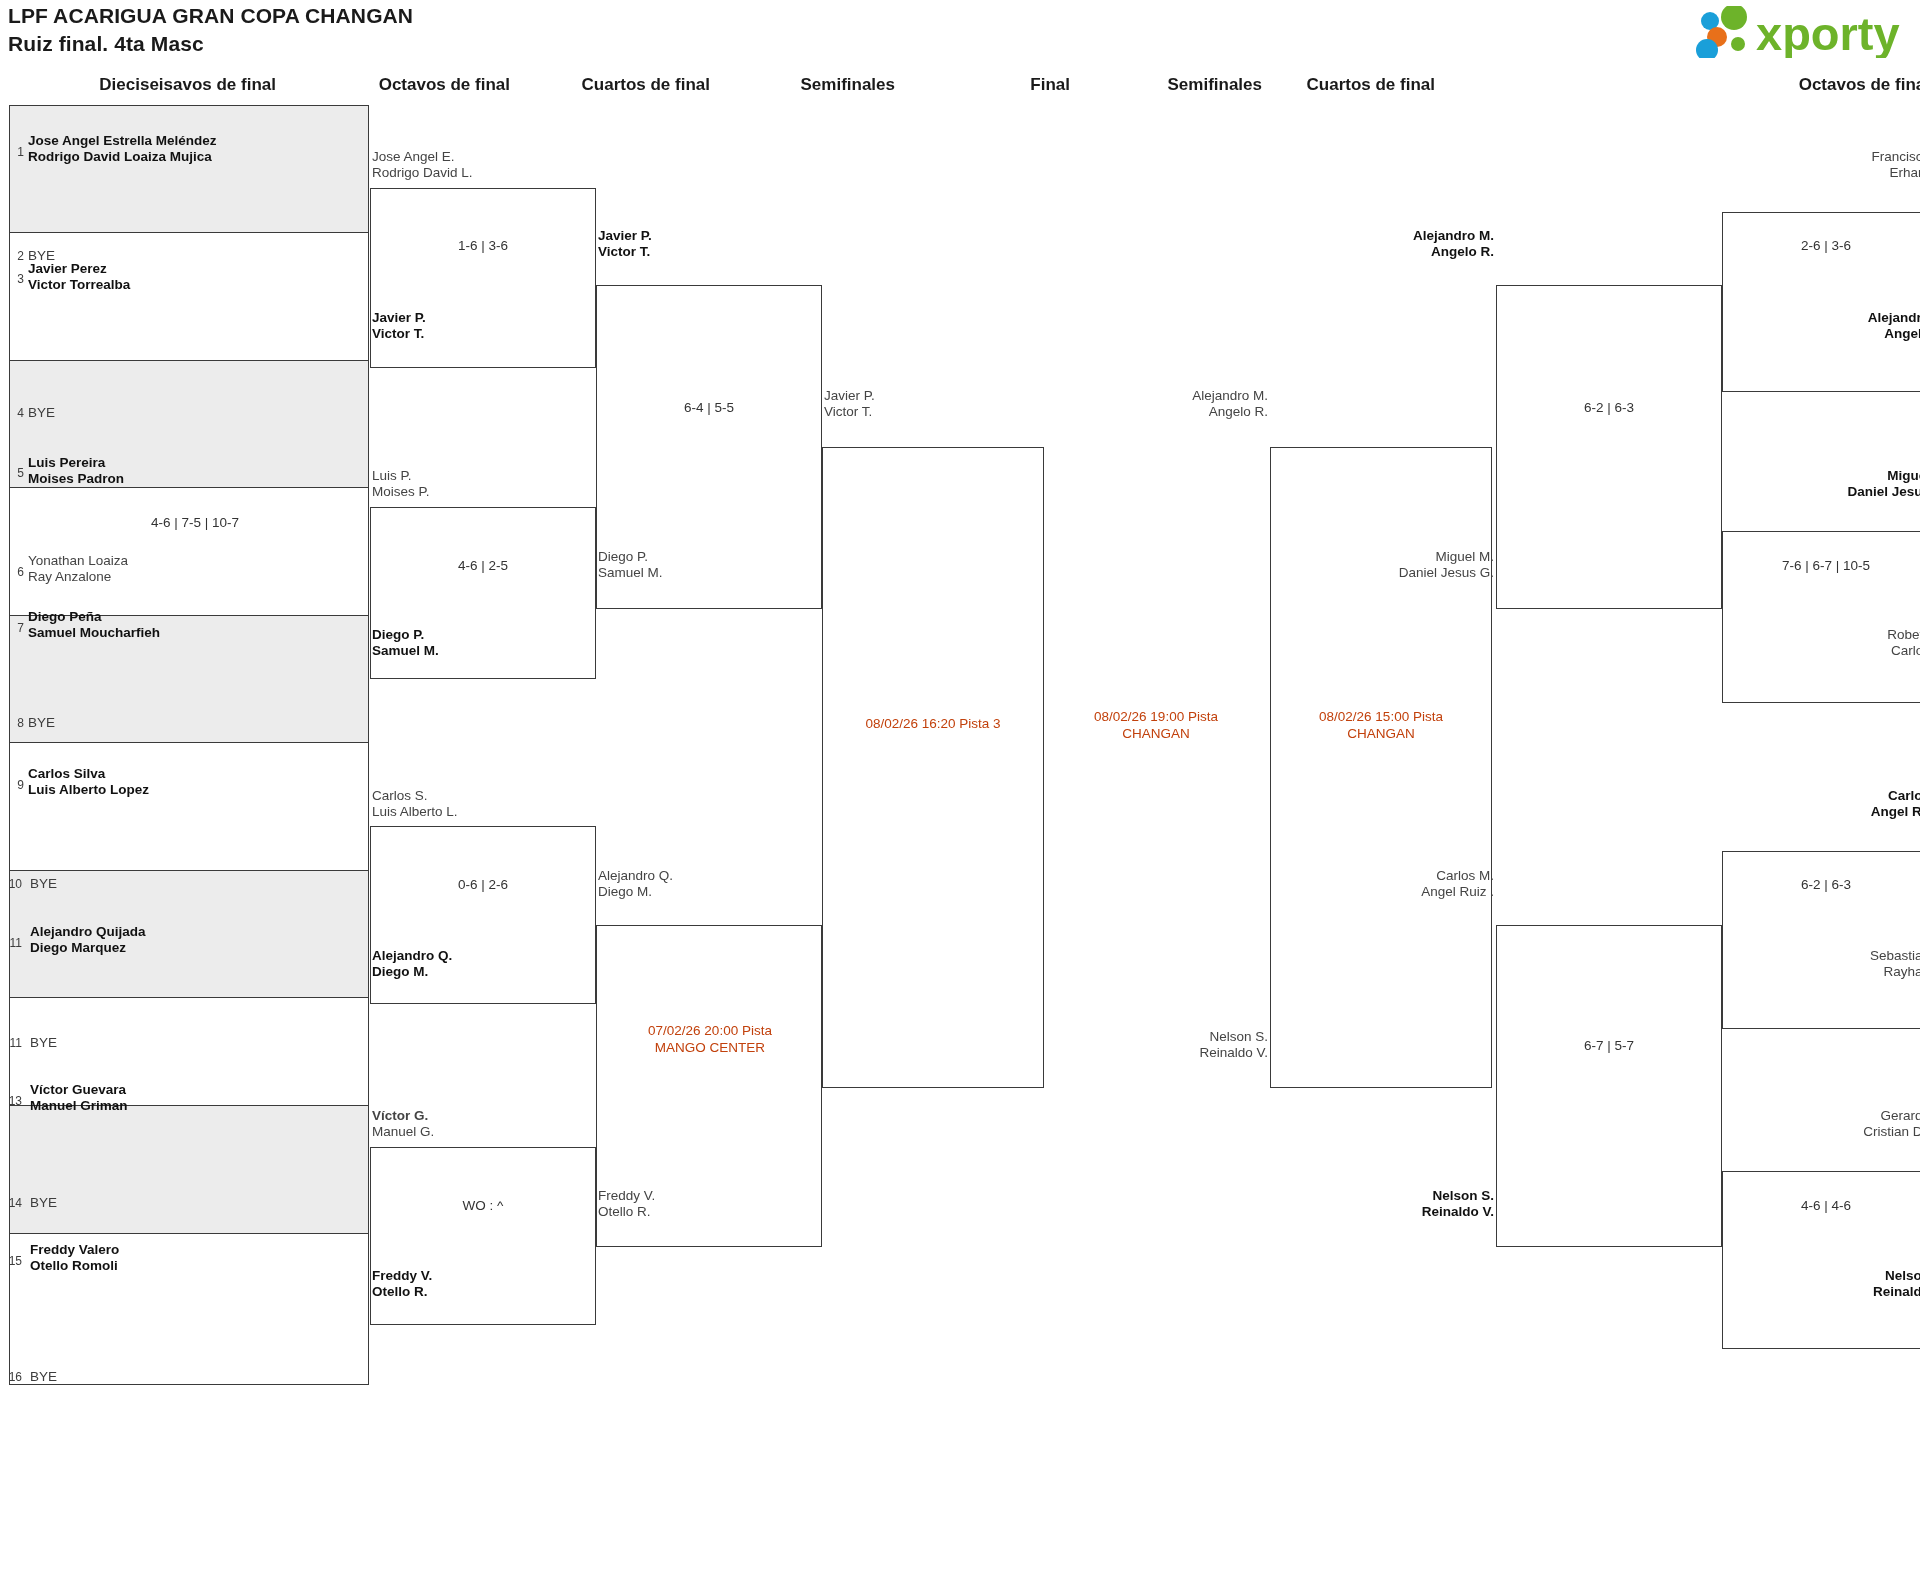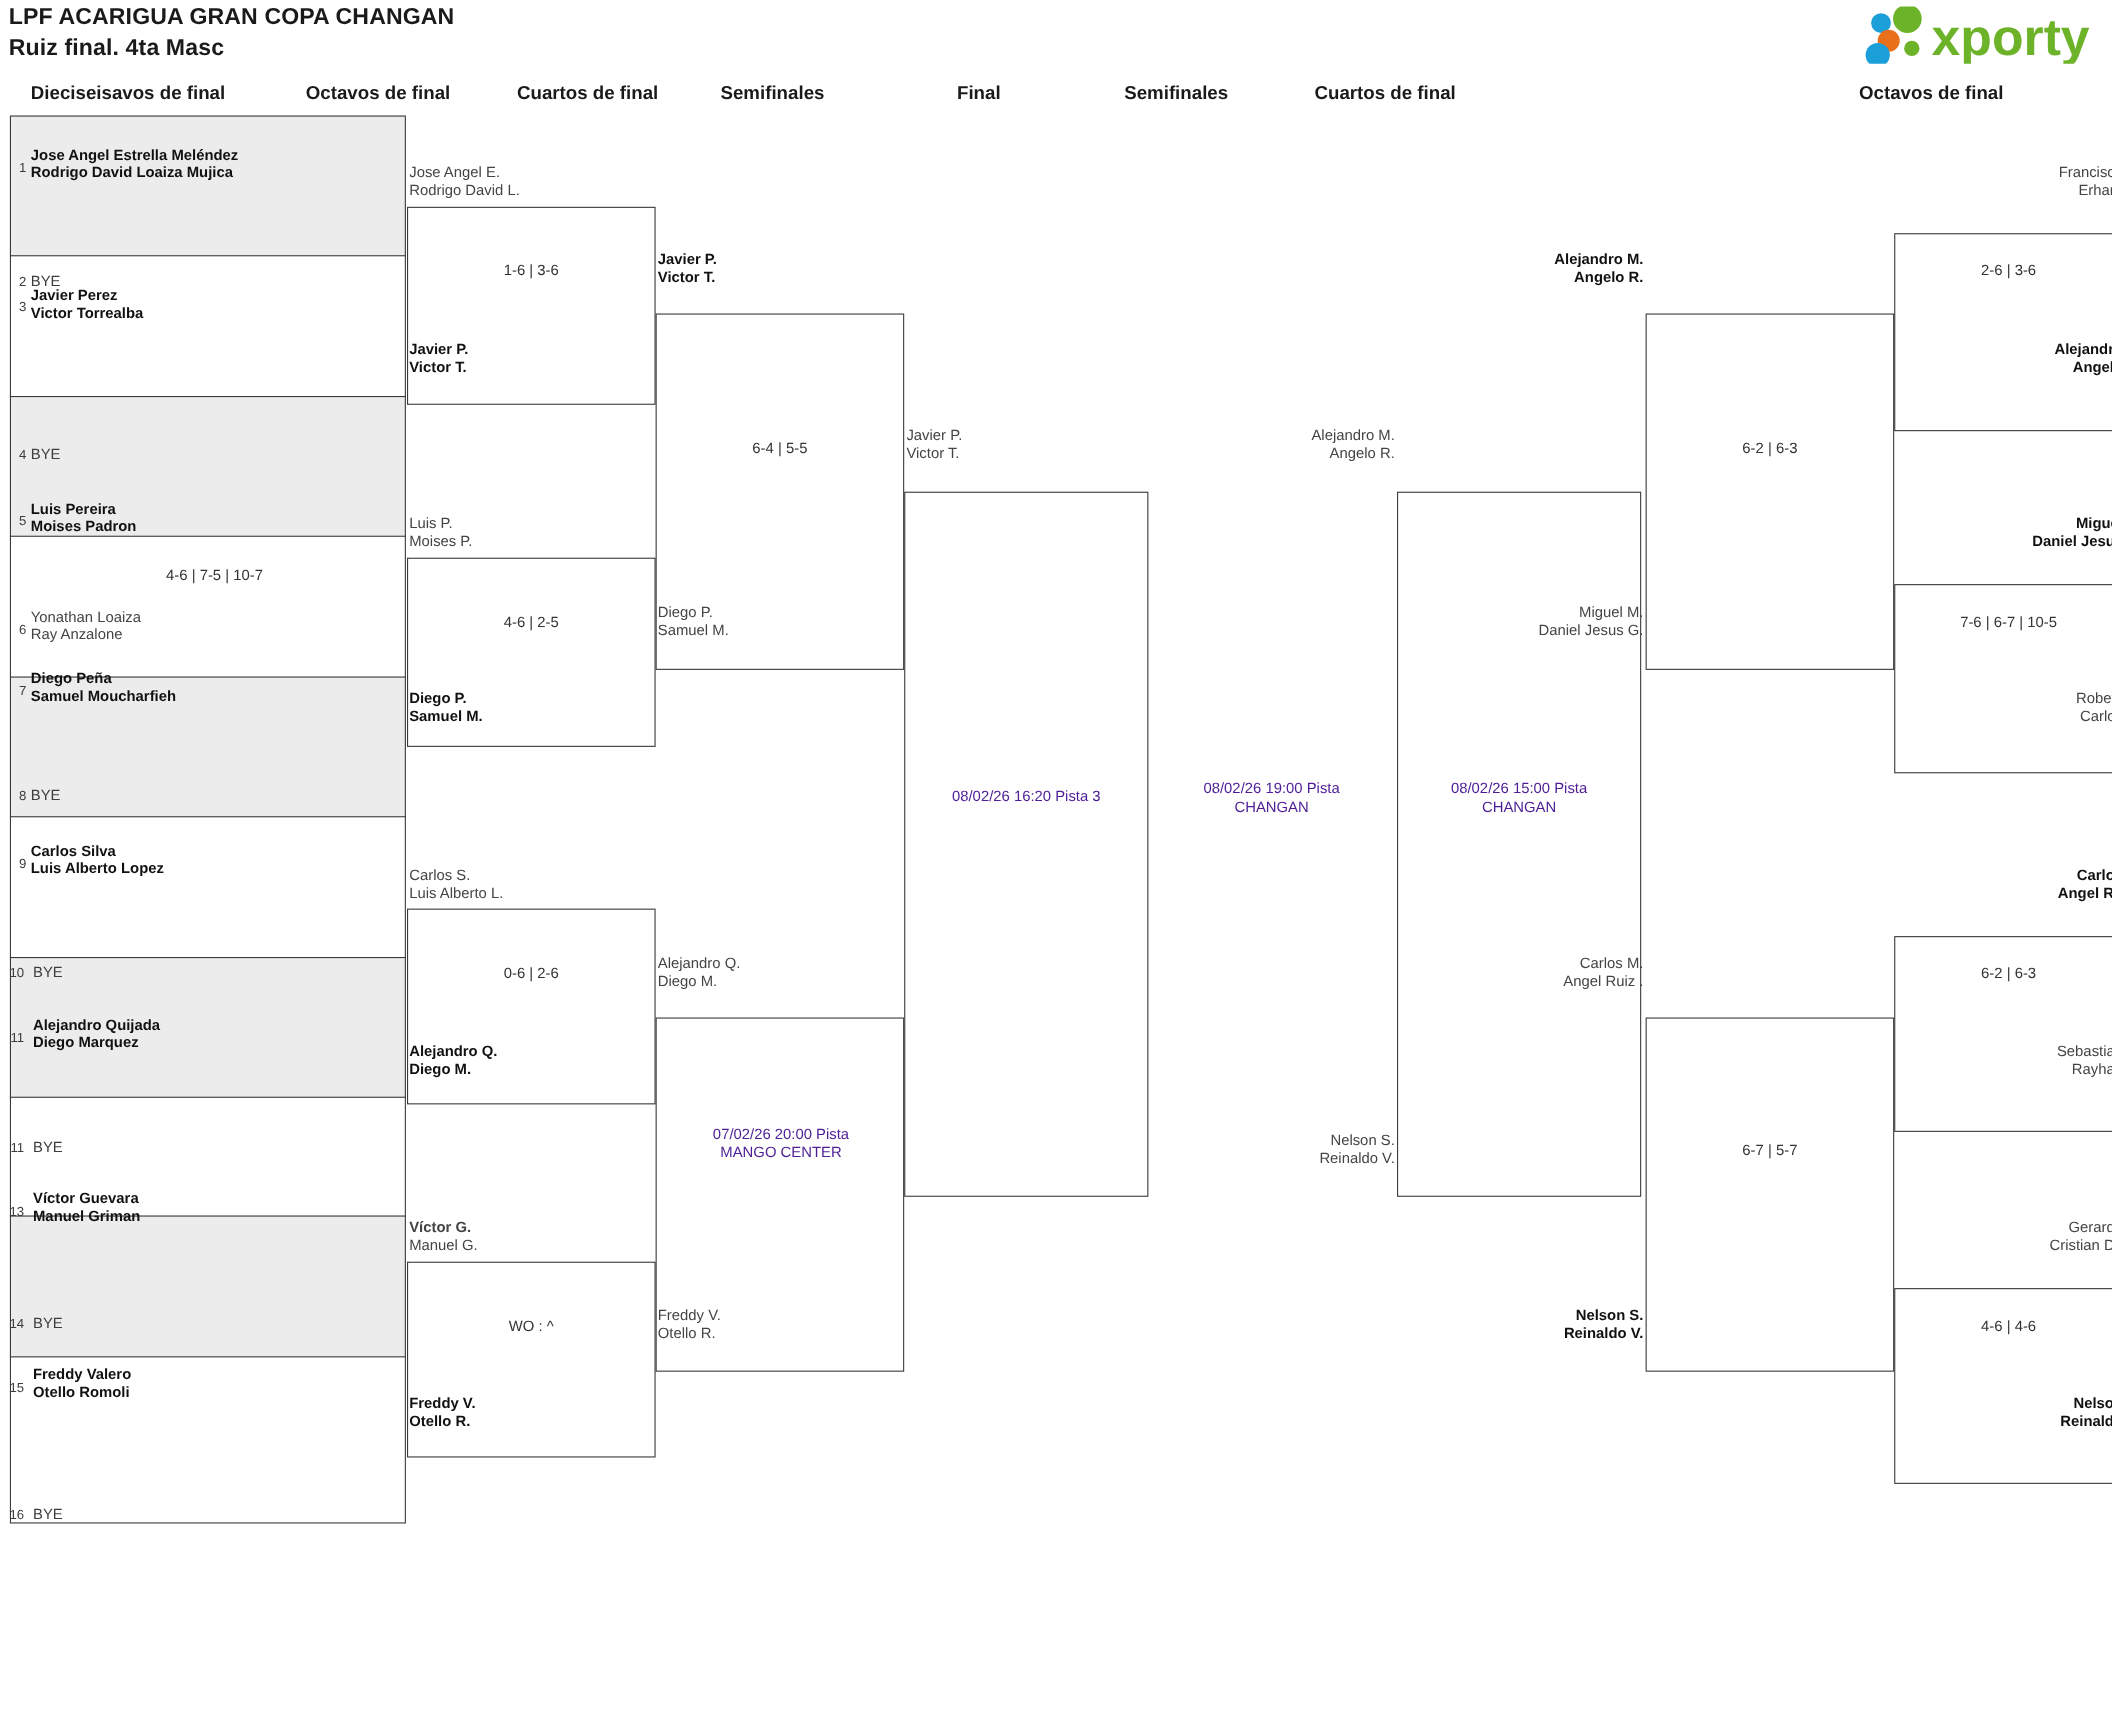--- a/index.html
+++ b/index.html
@@ -17,21 +17,21 @@
   .title-block { position: absolute; left: 8px; top: 2px; }
   .title1 { font-size: 21px; font-weight: bold; letter-spacing: .1px; line-height: 28px; }
   .title2 { font-size: 21px; font-weight: bold; letter-spacing: .1px; line-height: 28px; }
 
   .logo { position: absolute; right: 4px; top: 6px; height: 52px; width: 222px; }
 
   
   .round-head {
     position: absolute; top: 75px;
     font-size: 17px; font-weight: bold;
-    text-align: left; white-space: nowrap;
+    text-align: right; white-space: nowrap;
   }
 
   
   .box { position: absolute; border: 1px solid #3a3a3a; background: transparent; }
   .shade { position: absolute; background: #ececec; }
   .hline { position: absolute; background: #3a3a3a; height: 1px; }
 
   .seed {
     position: absolute; font-size: 12px; color: #3d3d3d; width: 22px;
     text-align: right;
@@ -40,21 +40,21 @@
     position: absolute; font-size: 13.5px; line-height: 16px; white-space: nowrap;
   }
   .team.win { font-weight: bold; color: #111; }
   .team.lose { font-weight: normal; color: #444; }
   .team.right { text-align: right; }
   .bye { position: absolute; font-size: 13.5px; color: #3d3d3d; }
   .score {
     position: absolute; font-size: 13.5px; color: #333; text-align: center; white-space: nowrap;
   }
   .sched {
-    position: absolute; font-size: 13.5px; color: #4c1d95; text-align: center; line-height: 17px;
+    position: absolute; font-size: 13.5px; color: #c2410c; text-align: center; line-height: 17px;
   }
 </style>
 </head>
 <body>
 
 <div id="root">
 
   <div class="title-block">
     <div class="title1">LPF ACARIGUA GRAN COPA CHANGAN</div>
     <div class="title2">Ruiz final. 4ta Masc</div>

